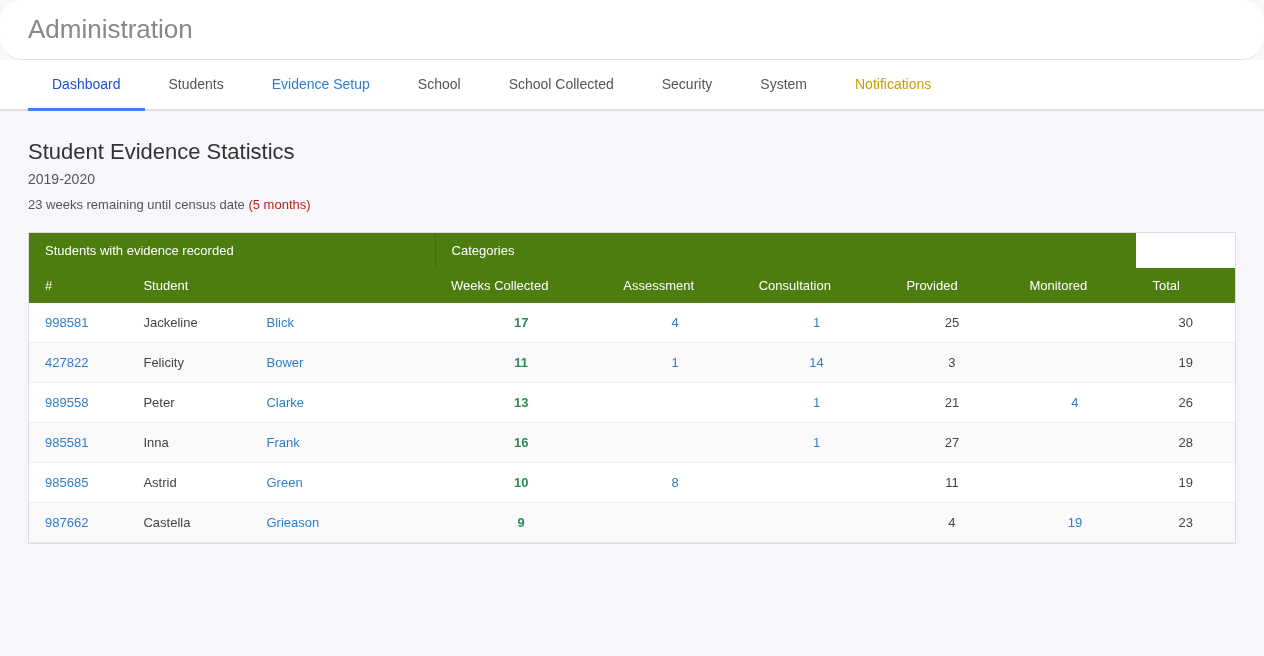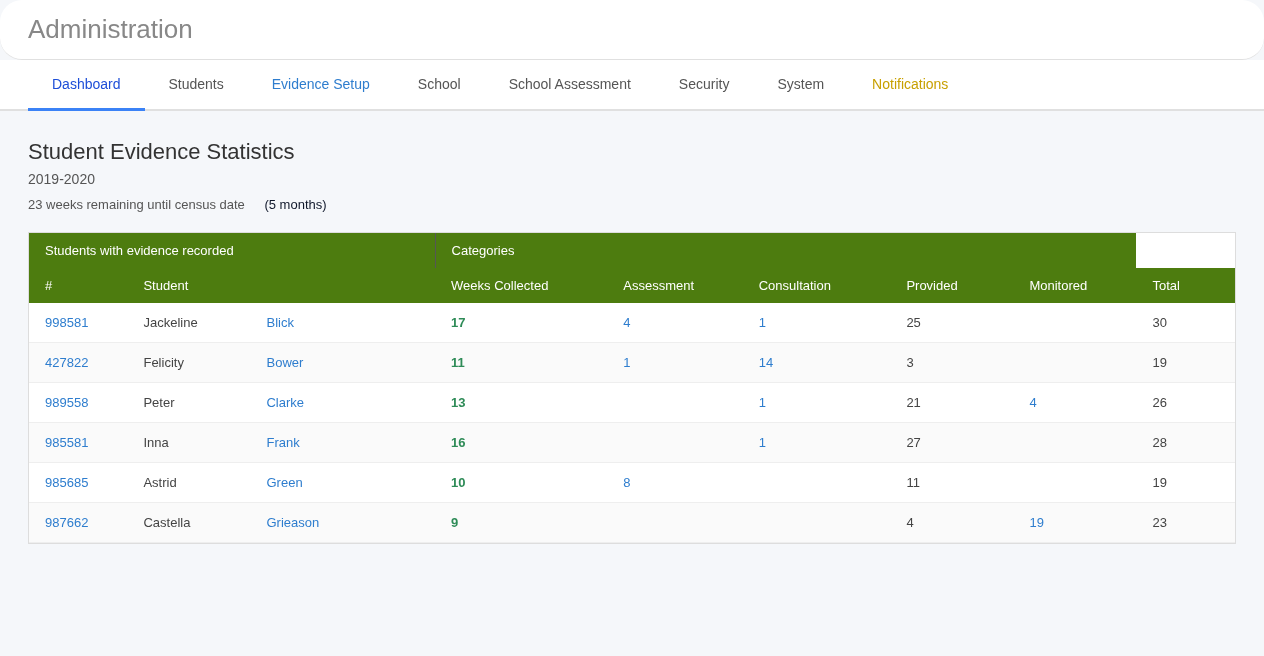--- a/index.html
+++ b/index.html
@@ -62,22 +62,21 @@
       margin-bottom: 10px;
     }
 
     .census-notice {
       font-size: 13px;
       color: #555;
       margin-bottom: 20px;
     }
 
     .census-notice .months {
-      color: #0f172a;
-      margin-left: 16px;
+      color: #b91c1c;
     }
 
     .table-container {
       background: #fff;
       border: 1px solid #ddd;
       overflow: hidden;
     }
 
     table {
       width: 100%;
@@ -109,21 +108,21 @@
       background: #fafafa;
     }
 
     tbody td {
       padding: 12px 16px;
       font-size: 13px;
       color: #555;
     }
 
     tbody td.right {
-      text-align: left;
+      text-align: center;
     }
 
     .link-blue { color: #2e7dce; cursor: pointer; }
     .num-green { color: #2e8b57; font-weight: bold; }
     .num-blue { color: #2e7dce; }
     .num-dark { color: #444; }
 
     .col-id { width: 80px; }
     .col-first { width: 100px; }
     .col-last { width: 150px; }
@@ -139,21 +138,21 @@
 
 <div class="top-bar">
   <h1>Administration</h1>
 </div>
 
 <nav class="nav-tabs">
   <div class="nav-tab active">Dashboard</div>
   <div class="nav-tab">Students</div>
   <div class="nav-tab" style="color:#2e7dce;">Evidence Setup</div>
   <div class="nav-tab">School</div>
-  <div class="nav-tab">School Assessment</div>
+  <div class="nav-tab">School Collected</div>
   <div class="nav-tab">Security</div>
   <div class="nav-tab">System</div>
   <div class="nav-tab notifications">Notifications</div>
 </nav>
 
 <div class="content">
   <div class="page-title">Student Evidence Statistics</div>
   <div class="year-label">2019-2020</div>
   <div class="census-notice">
     <span>23 weeks remaining until census date</span>

